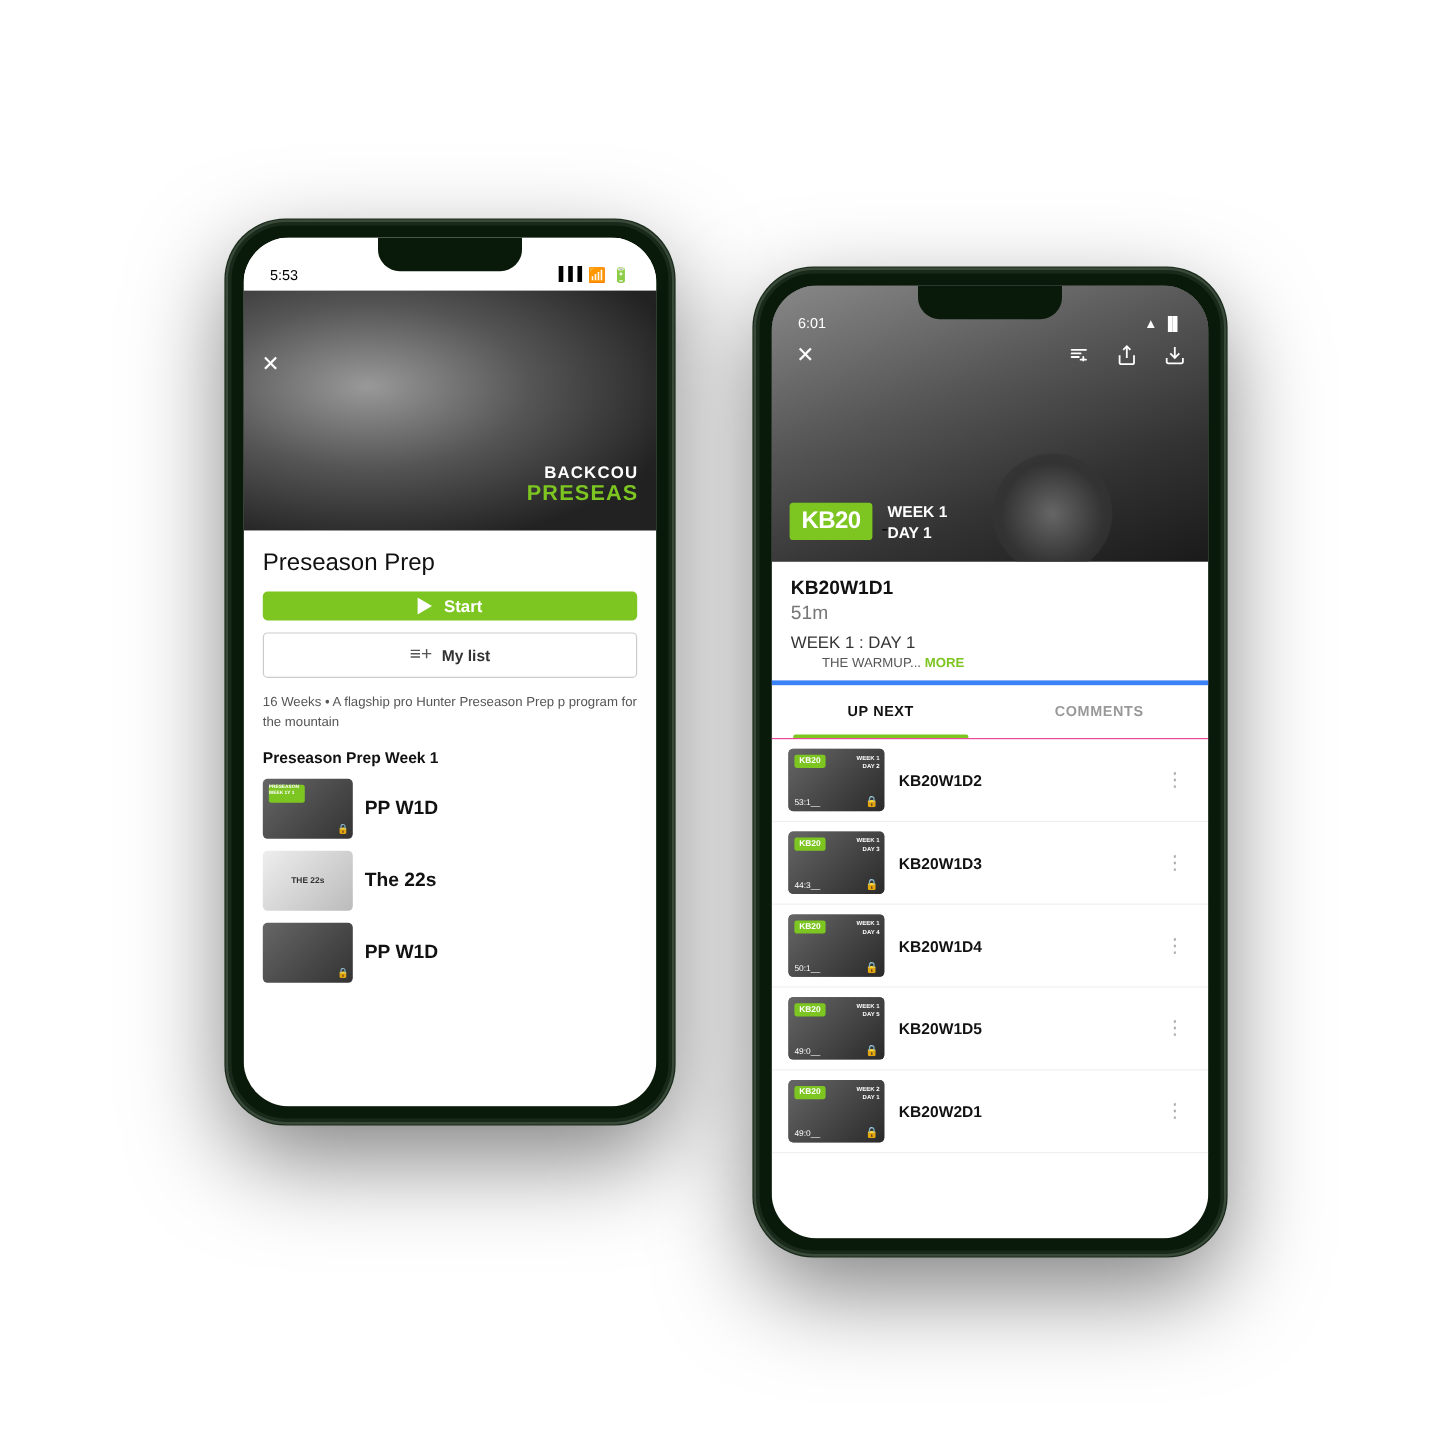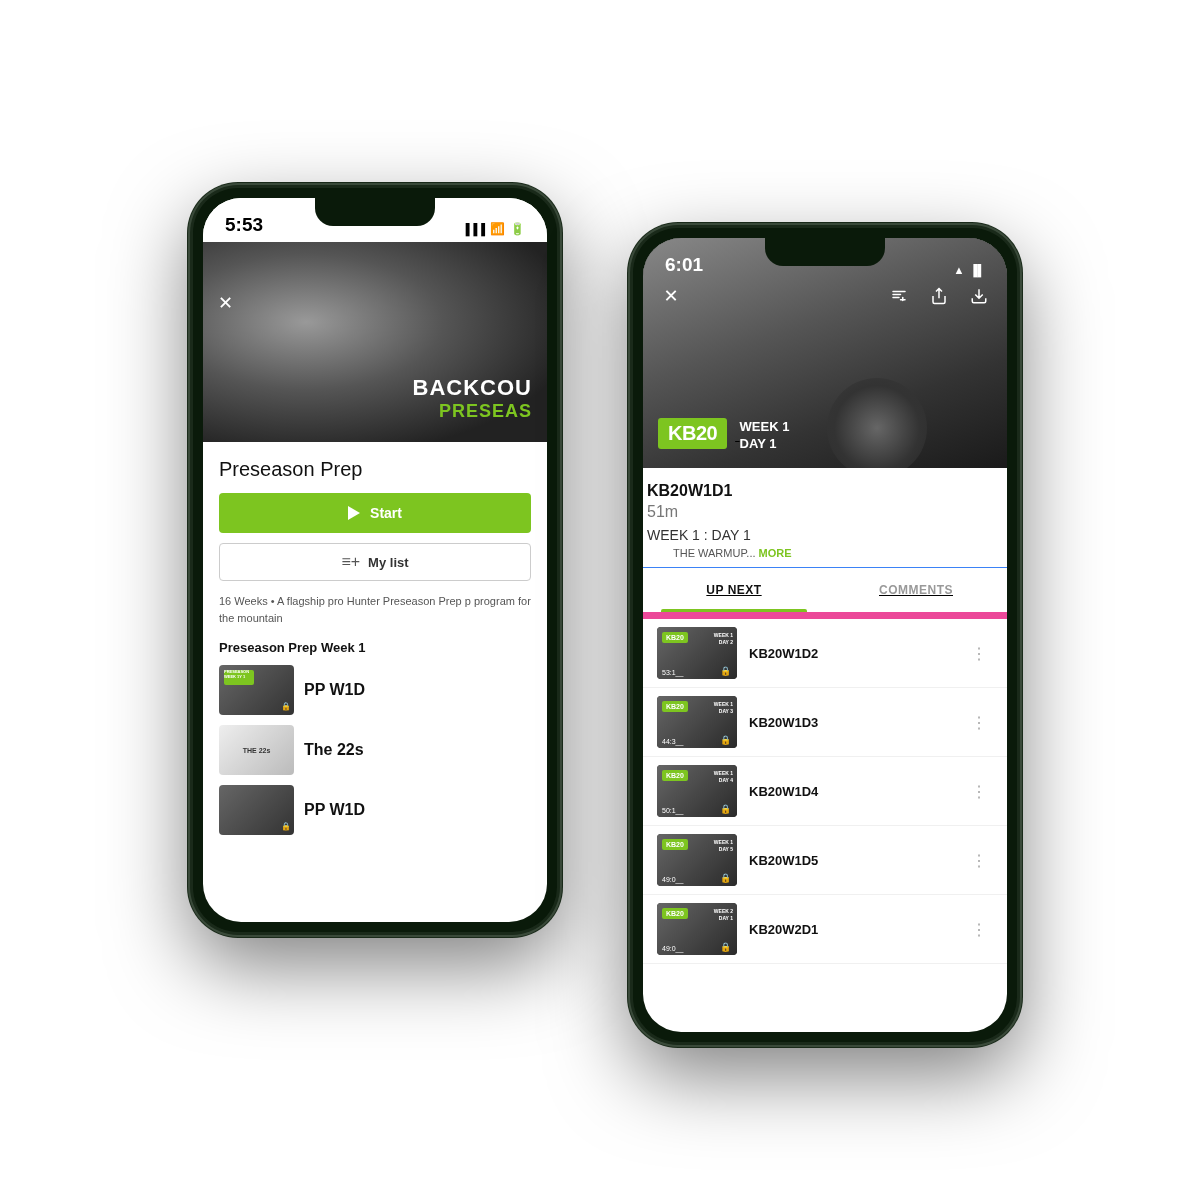--- a/index.html
+++ b/index.html
@@ -63,21 +63,21 @@
       display: flex;
       align-items: flex-end;
       justify-content: space-between;
       padding: 0 22px 6px;
       font-size: 13px;
       font-weight: 600;
       position: relative;
       z-index: 5;
     }
 
-    .status-time { font-size: 19px; font-weight: 700; }
+    .status-time { font-size: 12px; font-weight: 400; }
     .status-icons { display: flex; align-items: center; gap: 5px; }
 
     
     .phone-back {
       width: 370px;
       height: 750px;
       top: 60px;
       left: 40px;
     }
 
@@ -110,21 +110,21 @@
 
     .back-hero-title {
       position: absolute;
       bottom: 20px;
       right: 15px;
       text-align: right;
     }
 
     .back-hero-title .line1 {
       color: #fff;
-      font-size: 22px;
+      font-size: 14px;
       font-weight: 900;
       text-transform: uppercase;
       letter-spacing: 1px;
       display: block;
     }
 
     .back-hero-title .line2 {
       color: #7dc520;
       font-size: 18px;
       font-weight: 900;
@@ -152,21 +152,21 @@
 
     .back-title {
       font-size: 20px;
       font-weight: 400;
       color: #111;
       margin-bottom: 12px;
     }
 
     .back-play-btn {
       width: 100%;
-      height: 40px;
+      height: 24px;
       background: #7dc520;
       border-radius: 4px;
       display: flex;
       align-items: center;
       justify-content: center;
       gap: 10px;
       margin-bottom: 10px;
       cursor: pointer;
     }
 
@@ -384,22 +384,22 @@
       justify-content: center;
     }
 
     .toolbar-right {
       display: flex;
       gap: 12px;
     }
 
     
     .front-info {
-      padding: 14px 4px 8px;
-      border-bottom: 1px solid #3b82f6;
+      padding: 14px 16px 8px;
+      border-bottom: 4px solid #3b82f6;
     }
 
     .front-video-title {
       font-size: 16px;
       font-weight: 700;
       color: #111;
       margin-bottom: 3px;
     }
 
     .front-duration {
@@ -422,23 +422,22 @@
     }
 
     .front-desc .more-link {
       color: #7dc520;
       font-weight: 600;
     }
 
     
     .front-tabs {
       display: flex;
-      border-bottom: 7px solid #ec4899;
+      border-bottom: 1px solid #ec4899;
       flex-shrink: 0;
-      text-decoration: underline;
     }
 
     .front-tab {
       flex: 1;
       height: 44px;
       display: flex;
       align-items: center;
       justify-content: center;
       font-size: 12px;
       font-weight: 700;

